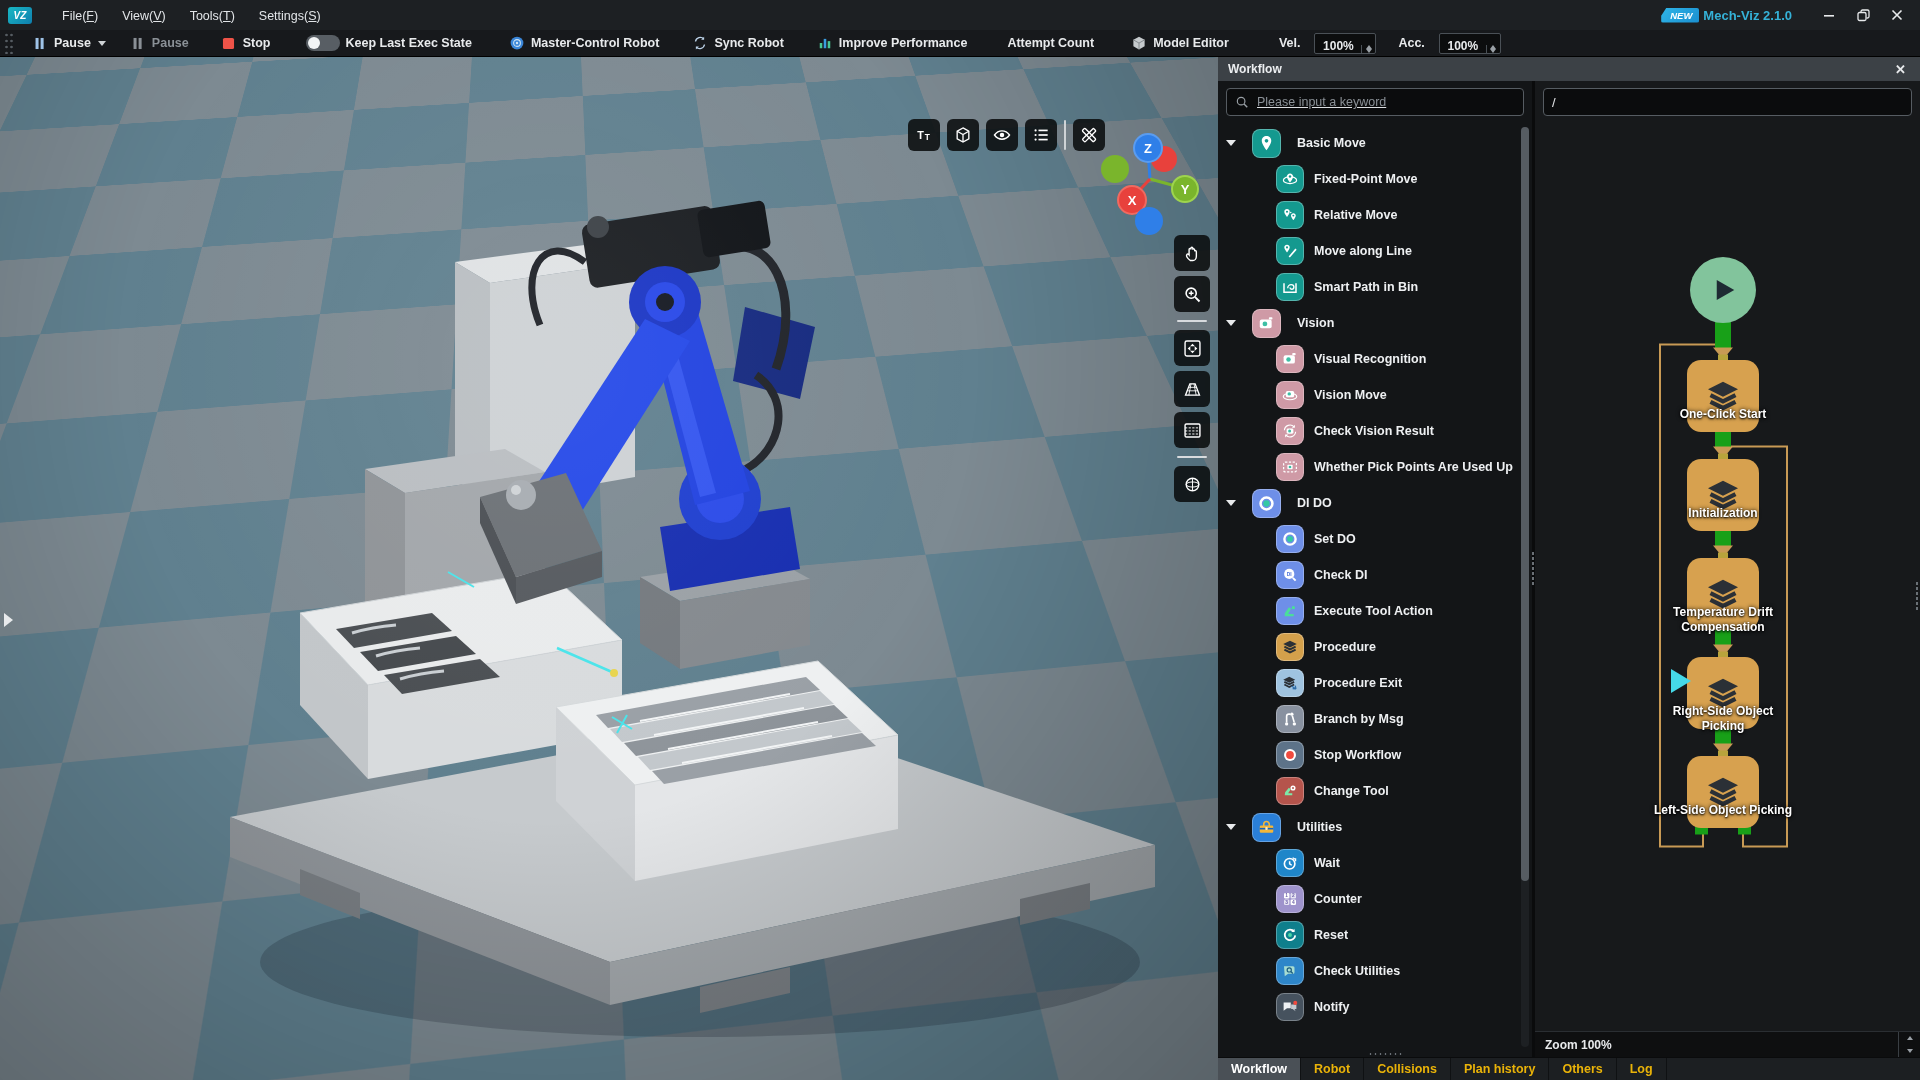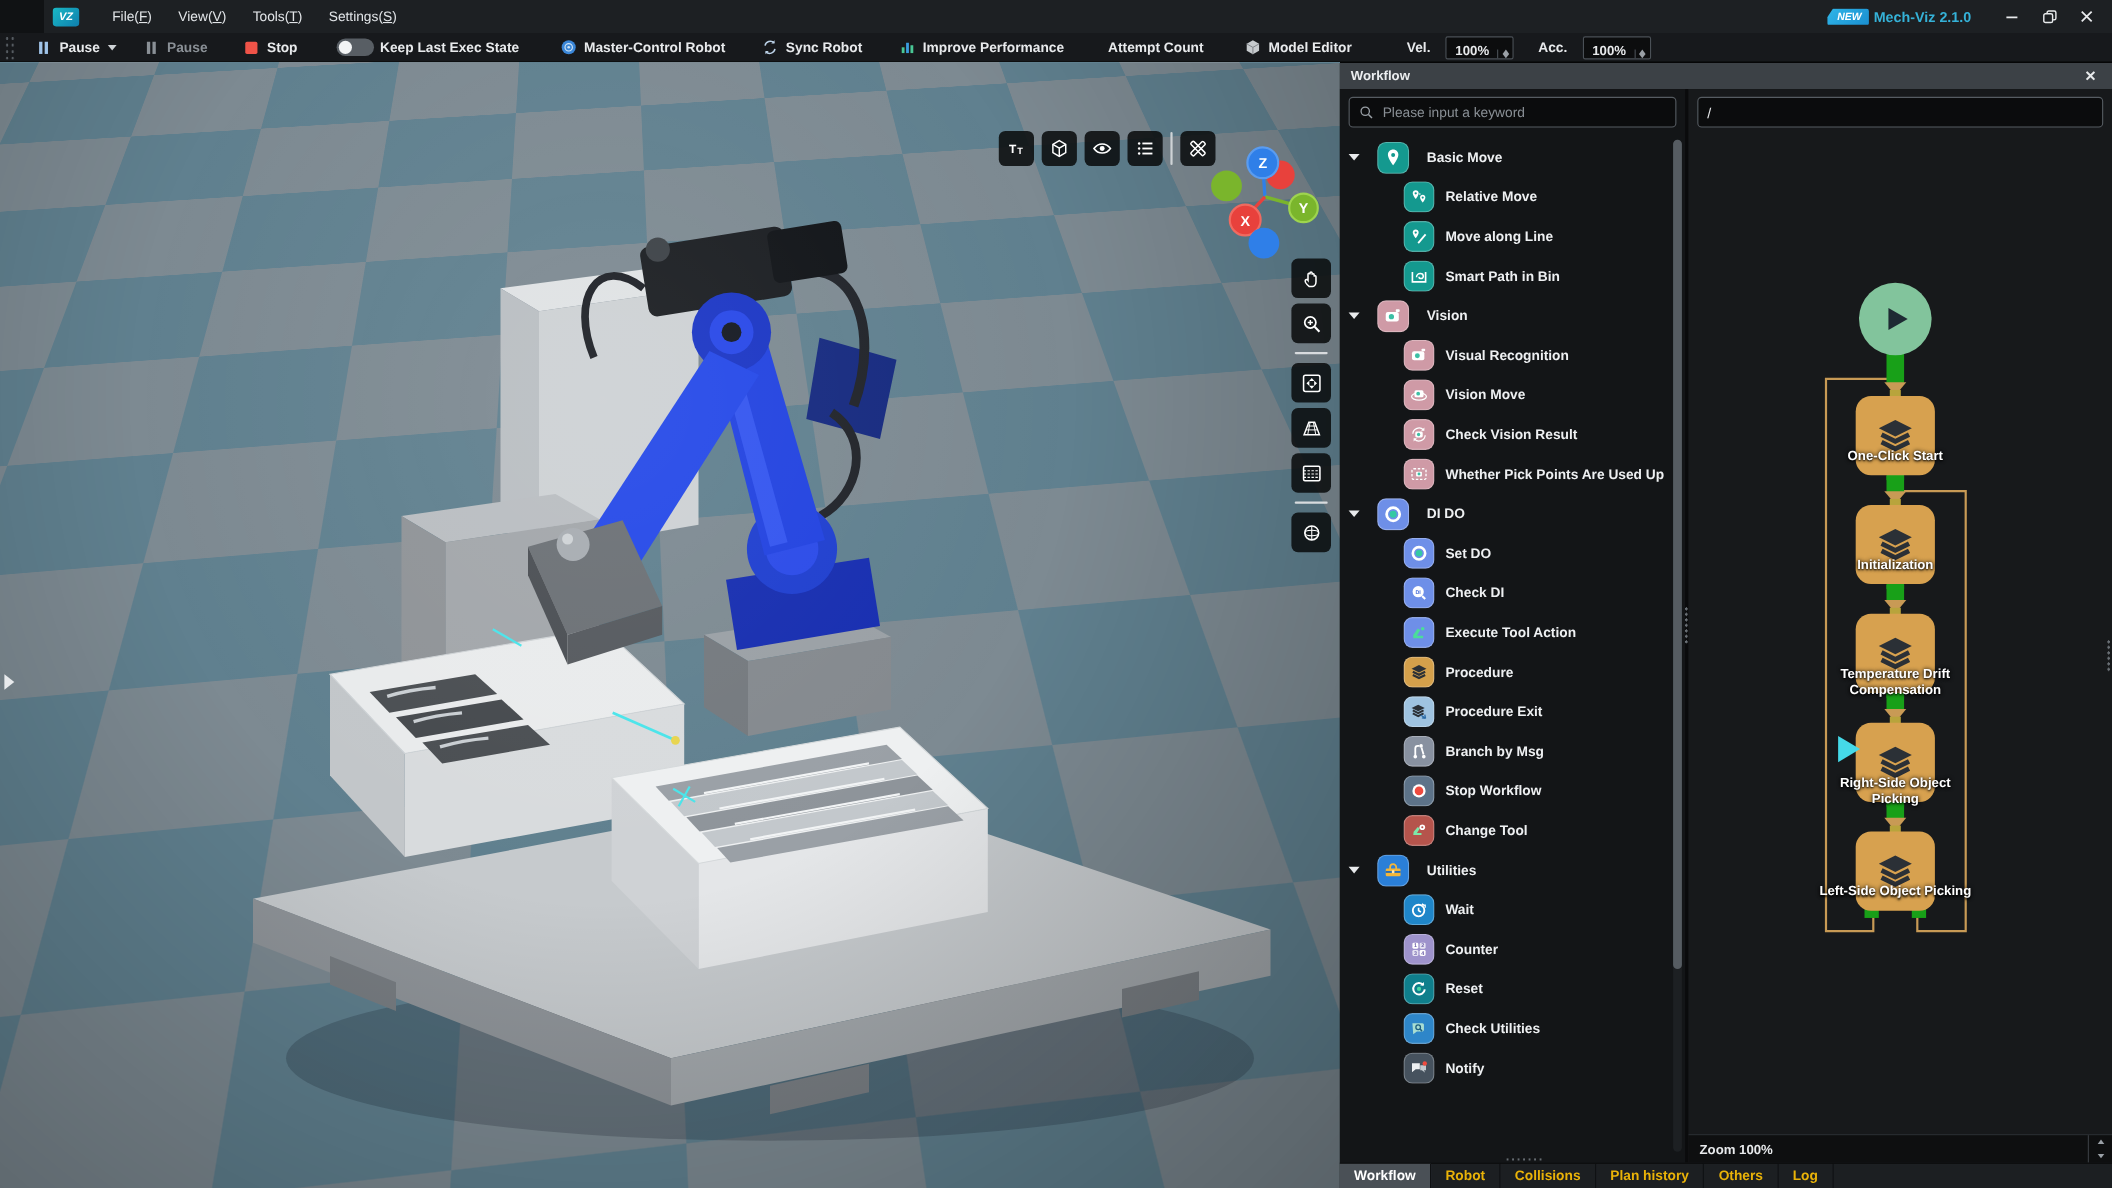--- a/index.html
+++ b/index.html
@@ -1,20 +1,20 @@
 <!DOCTYPE html>
 <html><head>
 <meta charset="utf-8">
 <style>
   html,body{margin:0;padding:0;background:#000;}
   *{box-sizing:border-box;font-family:"Liberation Sans",sans-serif;}
   .app{position:relative;width:1920px;height:1080px;background:#101214;overflow:hidden;color:#dcdfe2;}
 
   
-  .titlebar{position:absolute;left:0;top:0;right:0;height:30px;background:#1d2023;display:flex;align-items:center;gap:4px;padding:0 8px;margin-left:40px;}
+  .titlebar{position:absolute;left:0;top:0;right:0;height:30px;background:#1d2023;display:flex;align-items:center;gap:4px;padding:0 8px;}
   .logo{width:24px;height:17px;border-radius:3px;background:linear-gradient(135deg,#19b8c4,#0f7fae);color:#fff;font-size:10px;font-weight:bold;font-style:italic;display:flex;align-items:center;justify-content:center;margin-right:14px;}
   .menu{font-size:12.5px;color:#e2e5e8;padding:4px 12px;cursor:default;}
   .menu u{text-decoration:underline;}
   .title-right{margin-left:auto;display:flex;align-items:center;gap:4px;}
   .new-badge{background:linear-gradient(135deg,#2fb5e8,#1a8fd0);color:#fff;font-size:9.5px;font-weight:bold;font-style:italic;padding:2px 7px 2px 9px;clip-path:polygon(14% 0,100% 0,100% 100%,0 100%,0 55%);border-radius:2px;}
   .app-title{color:#35b2d8;font-size:13px;font-weight:bold;margin-right:18px;}
   .winbtn{width:30px;height:20px;display:flex;align-items:center;justify-content:center;color:#e8eaec;font-size:13px;}
   .winbtn svg{display:block}
 
   
@@ -48,21 +48,21 @@
   .side-tools .vpbtn{width:36px;height:36px;}
   .hsep{width:30px;height:2px;background:#d8dbde;border-radius:1px;margin:3px 0;}
   .gizmo{position:absolute;left:1082px;top:66px;}
   .edge-expander{position:absolute;left:4px;top:556px;width:0;height:0;border-top:7px solid transparent;border-bottom:7px solid transparent;border-left:9px solid #e8eaec;}
 
   
   .right{position:absolute;left:1218px;top:57px;right:0;bottom:0;background:#131517;}
   .panel-header{position:absolute;left:0;top:0;right:0;height:24px;background:#3c4146;display:flex;align-items:center;padding:0 10px;font-size:12px;font-weight:bold;color:#eceef0;}
   .panel-close{margin-left:auto;color:#e8eaec;font-size:13px;font-weight:bold;padding:0 4px;}
   .right-body{position:absolute;left:0;top:24px;right:0;bottom:23px;display:flex;}
-  .library{width:314px;position:relative;background:#131517;}
+  .library{width:314px;position:relative;background:#131517;text-decoration:underline;}
   .vsplit{width:3px;background:#0a0b0c;position:relative;}
   .vsplit .dots{position:absolute;left:-1px;top:470px;width:4px;height:34px;background-image:radial-gradient(#6a7076 1px,transparent 1.2px);background-size:4px 5px;}
   .graph{flex:1;position:relative;background:#17191b;display:flex;flex-direction:column;}
   .searchbox,.pathbox{margin:7px 8px 4px 8px;height:28px;border:1px solid #565c62;border-radius:4px;background:#0b0c0d;display:flex;align-items:center;padding:0 8px;gap:6px;}
   .searchbox input{flex:1;background:transparent;border:none;outline:none;color:#e8eaec;font-size:12.5px;}
   .searchbox input::placeholder{color:#8a9096;}
   .pathbox{color:#e8eaec;font-size:13px;}
   .tree{position:absolute;left:0;top:44px;right:12px;bottom:6px;overflow:hidden;}
   .trow{height:36px;display:flex;align-items:center;gap:10px;font-size:12.5px;font-weight:bold;color:#eef0f2;}
   .trow.cat{padding-left:8px;gap:16px;}
@@ -410,20 +410,30 @@
         <div class="tree" id="tree">
             <div class="trow cat">
               <span class="tarrow"></span>
               <span class="tile" style="background: rgb(20, 153, 143);">
                 <svg width="19" height="19" viewBox="0 0 24 24">
                   <path d="M12 2.5c-3.3 0-6 2.6-6 5.9 0 4.4 6 12.1 6 12.1s6-7.7 6-12.1c0-3.3-2.7-5.9-6-5.9z" fill="#fff"></path>
                   <circle cx="12" cy="8.6" r="2.3" fill="#14998f"></circle>
                 </svg>
               </span>
               <span>Basic Move</span>
+            </div>
+            <div class="trow item">
+              <span class="tile" style="width: 28px; height: 28px; background: rgb(20, 153, 143);">
+                <svg width="18" height="18" viewBox="0 0 24 24">
+                  <ellipse cx="12" cy="13.5" rx="8.8" ry="4.6" fill="none" stroke="#fff" stroke-width="1.6"></ellipse>
+                  <path d="M12 4.5c-2.3 0-4.1 1.8-4.1 4 0 3 4.1 8.2 4.1 8.2s4.1-5.2 4.1-8.2c0-2.2-1.8-4-4.1-4z" fill="#fff"></path>
+                  <circle cx="12" cy="8.7" r="1.6" fill="#14998f"></circle>
+                </svg>
+              </span>
+              <span>Fixed-Point Move</span>
             </div>
             <div class="trow item">
               <span class="tile" style="width: 28px; height: 28px; background: rgb(20, 153, 143);">
                 <svg width="18" height="18" viewBox="0 0 24 24">
                   <path d="M8 4c-2 0-3.6 1.5-3.6 3.5C4.4 10.1 8 14.5 8 14.5s3.6-4.4 3.6-7C11.6 5.5 10 4 8 4z" fill="#fff"></path>
                   <circle cx="8" cy="7.7" r="1.4" fill="#14998f"></circle>
                   <path d="M16.5 9.5c-1.8 0-3.2 1.3-3.2 3.1 0 2.3 3.2 6.2 3.2 6.2s3.2-3.9 3.2-6.2c0-1.8-1.4-3.1-3.2-3.1z" fill="#fff"></path>
                   <circle cx="16.5" cy="12.8" r="1.3" fill="#14998f"></circle>
                   <circle cx="13" cy="8.5" r="1" fill="#fff"></circle>
                 </svg>

